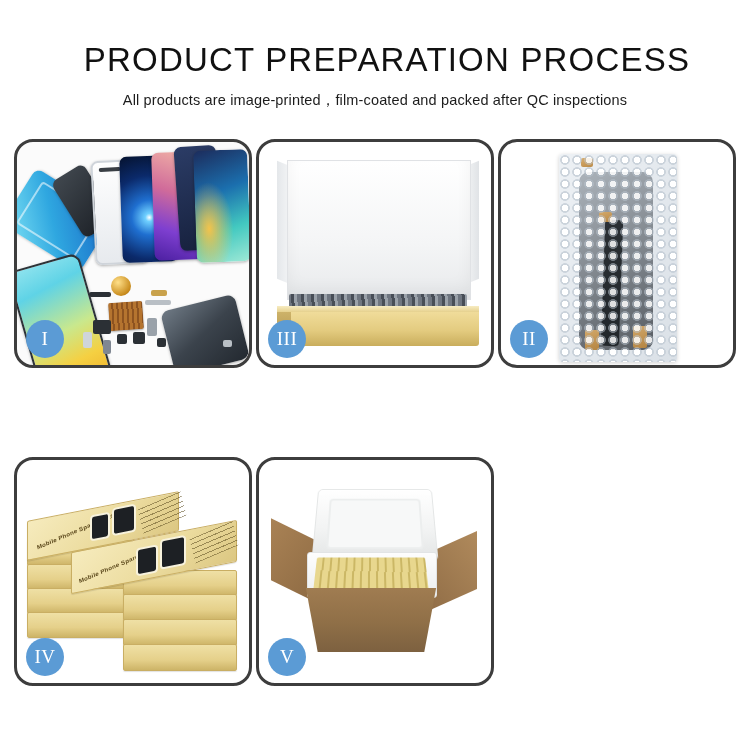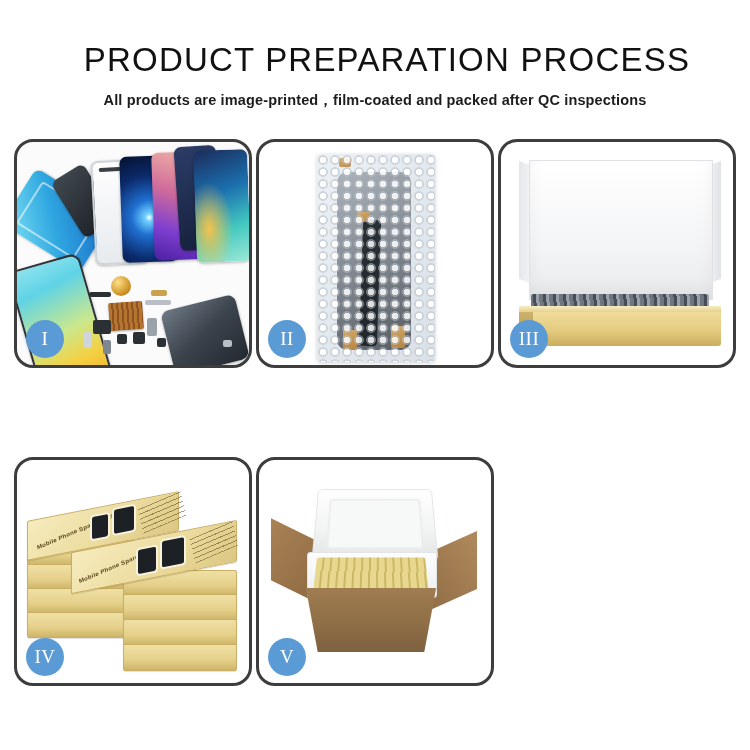--- a/index.html
+++ b/index.html
@@ -37,21 +37,21 @@
     line-height: 1.1;
     margin: 0;
     font-family: "Liberation Sans", sans-serif;
     padding-left: 24px;
   }
   .subtitle {
     font-size: 14.5px;
     color: #1c1c1c;
     margin: 13px 0 0 0;
     letter-spacing: 0.15px;
-    font-weight: 700;
+    font-weight: 400;
   }
 
   
   .panel-grid {
     position: absolute;
     left: 14px;
     top: 139px;
     width: 722px;
     display: grid;
     grid-template-columns: 238px 238px 238px;
@@ -471,47 +471,47 @@
         <div class="chip" style="left:130px;top:176px;width:10px;height:18px;background:#9aa2aa;"></div>
         <div class="chip" style="left:86px;top:198px;width:8px;height:14px;background:#7f8792;"></div>
         <div class="chip" style="left:140px;top:196px;width:9px;height:9px;"></div>
         <div class="chip" style="left:66px;top:190px;width:9px;height:16px;background:#cfd5da;"></div>
         <div class="chip" style="left:128px;top:158px;width:26px;height:5px;background:#b9bfc5;"></div>
         <div class="chip" style="left:206px;top:198px;width:9px;height:7px;background:#b9bfc5;"></div>
       </div>
       <div class="badge">I</div>
     </div>
 
+    <div class="panel p3">
+      <div class="panel-stage">
+        <div class="box3-lid-left"></div>
+        <div class="box3-lid-right"></div>
+        <div class="box3-lid"></div>
+        <div class="box3-inner"></div>
+        <div class="box3-rim"></div>
+        <div class="box3-front"></div>
+      </div>
+      <div class="badge">III</div>
+    </div>
+
     <div class="panel p2">
       <div class="panel-stage">
         <div class="bubble-bag">
           <div class="bag-lcd"></div>
           <div class="bag-flex"></div>
           <div class="tape" style="left:22px;top:4px;width:12px;height:9px;"></div>
           <div class="tape" style="left:40px;top:58px;width:13px;height:10px;"></div>
           <div class="tape" style="left:26px;top:176px;width:14px;height:20px;"></div>
           <div class="tape" style="left:74px;top:172px;width:14px;height:22px;"></div>
           <div class="bag-bubbles"></div>
         </div>
       </div>
       <div class="badge">II</div>
     </div>
 
-    <div class="panel p3">
-      <div class="panel-stage">
-        <div class="box3-lid-left"></div>
-        <div class="box3-lid-right"></div>
-        <div class="box3-lid"></div>
-        <div class="box3-inner"></div>
-        <div class="box3-rim"></div>
-        <div class="box3-front"></div>
-      </div>
-      <div class="badge">III</div>
-    </div>
-
     <div class="panel p4">
       <div class="panel-stage">
         <div class="stack">
 
           <div class="sb" style="left:0px;top:58px;width:104px;height:24px;"></div>
           <div class="sb" style="left:0px;top:82px;width:104px;height:24px;"></div>
           <div class="sb" style="left:0px;top:106px;width:104px;height:24px;"></div>
           <div class="sb" style="left:0px;top:130px;width:104px;height:24px;"></div>
 
           <div class="sb" style="left:96px;top:88px;width:112px;height:24px;"></div>

